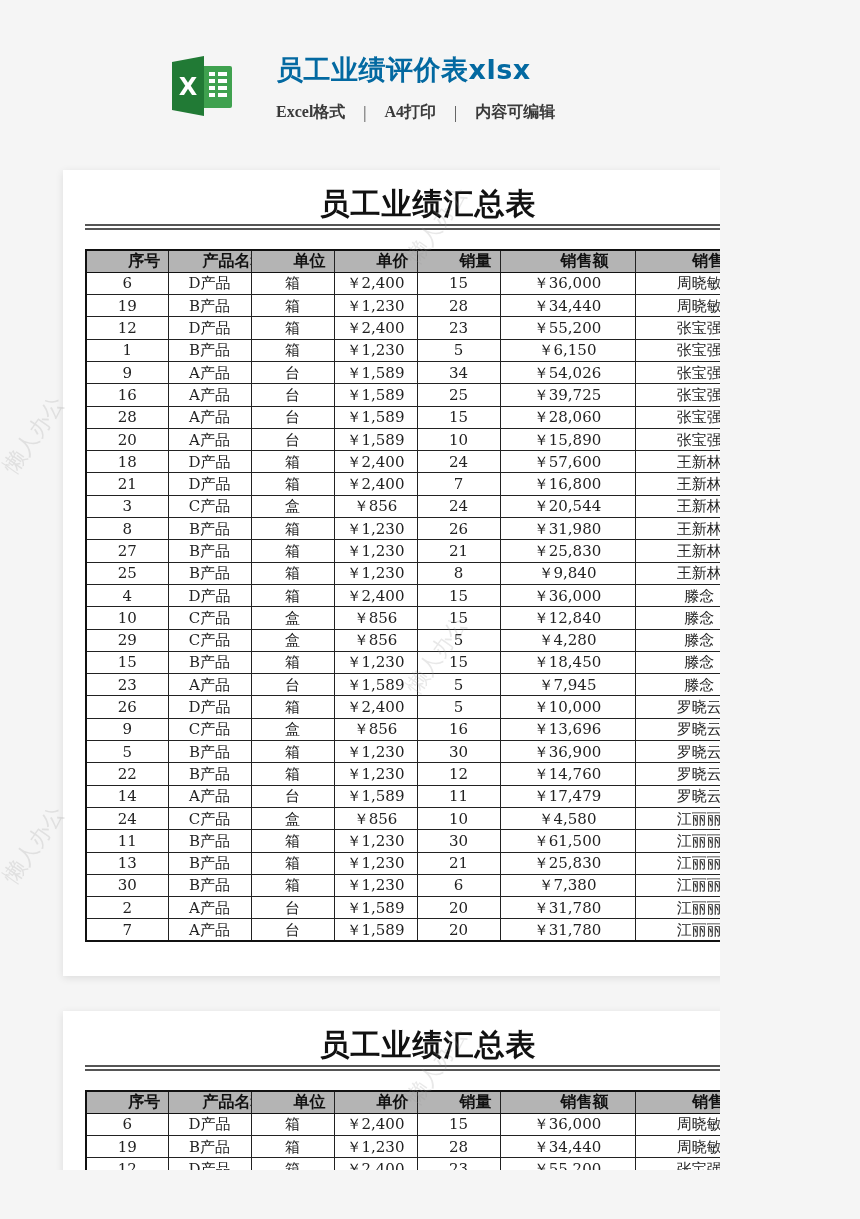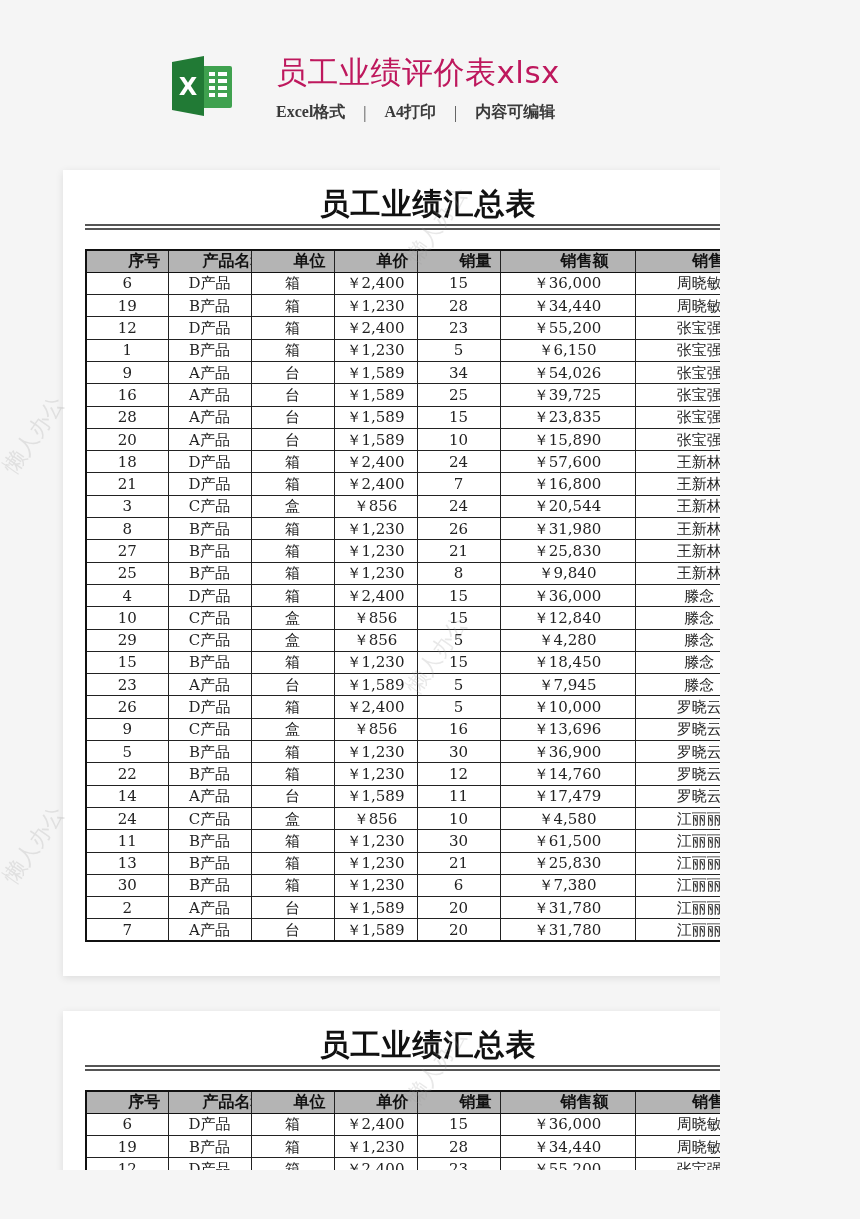--- a/index.html
+++ b/index.html
@@ -1,21 +1,21 @@
 <!DOCTYPE html>
 <html><head>
 <meta charset="utf-8">
 <style>
   * { box-sizing: border-box; margin: 0; padding: 0; }
   html, body { width: 860px; height: 1219px; overflow: hidden; background: #f5f5f5; }
   body { position: relative; font-family: "DejaVu Sans", "Liberation Sans", sans-serif; }
 
   .header { position: absolute; left: 0; top: 0; width: 860px; height: 150px; }
   .xls-icon { position: absolute; left: 172px; top: 56px; width: 62px; height: 60px; }
-  .doc-title { position: absolute; left: 276px; top: 52px; font-size: 31px; font-weight: normal; color: #be185d; letter-spacing: 0.5px; white-space: nowrap; font-family: "DejaVu Sans", sans-serif; }
+  .doc-title { position: absolute; left: 276px; top: 52px; font-size: 27px; font-weight: bold; color: #0369a1; letter-spacing: 0.5px; white-space: nowrap; font-family: "DejaVu Sans", sans-serif; }
   .doc-meta { position: absolute; left: 276px; top: 102px; font-size: 16px; font-weight: bold; color: #3a3a3a; white-space: nowrap; display: flex; align-items: center; font-family: Liberation Serif, serif; }
   .doc-meta .sep { margin: 0 18px; font-weight: normal; color: #444; }
 
   .viewport { position: absolute; left: 0; top: 150px; width: 720px; height: 1020px; overflow: hidden; }
   .card { position: absolute; left: 63px; width: 730px; background: #ffffff; box-shadow: 0 2px 8px rgba(0,0,0,0.10); }
   .card1 { top: 20px; height: 806px; }
   .card2 { top: 861px; height: 300px; }
 
   .sheet-title { position: absolute; left: 0; width: 730px; top: 14px; text-align: center; font-family: "DejaVu Serif", "Liberation Serif", serif; font-size: 30px; font-weight: bold; color: #111; letter-spacing: 1px; }
   .rule { position: absolute; left: 22px; width: 678px; top: 54px; height: 6px; border-top: 2px solid #555; border-bottom: 2px solid #555; }
@@ -136,21 +136,21 @@
             <td>25</td>
             <td>￥39,725</td>
             <td>张宝强</td>
           </tr>
           <tr>
             <td>28</td>
             <td>A产品</td>
             <td>台</td>
             <td>￥1,589</td>
             <td>15</td>
-            <td>￥23,835</td>
+            <td>￥28,060</td>
             <td>张宝强</td>
           </tr>
           <tr>
             <td>20</td>
             <td>A产品</td>
             <td>台</td>
             <td>￥1,589</td>
             <td>10</td>
             <td>￥15,890</td>
             <td>张宝强</td>

